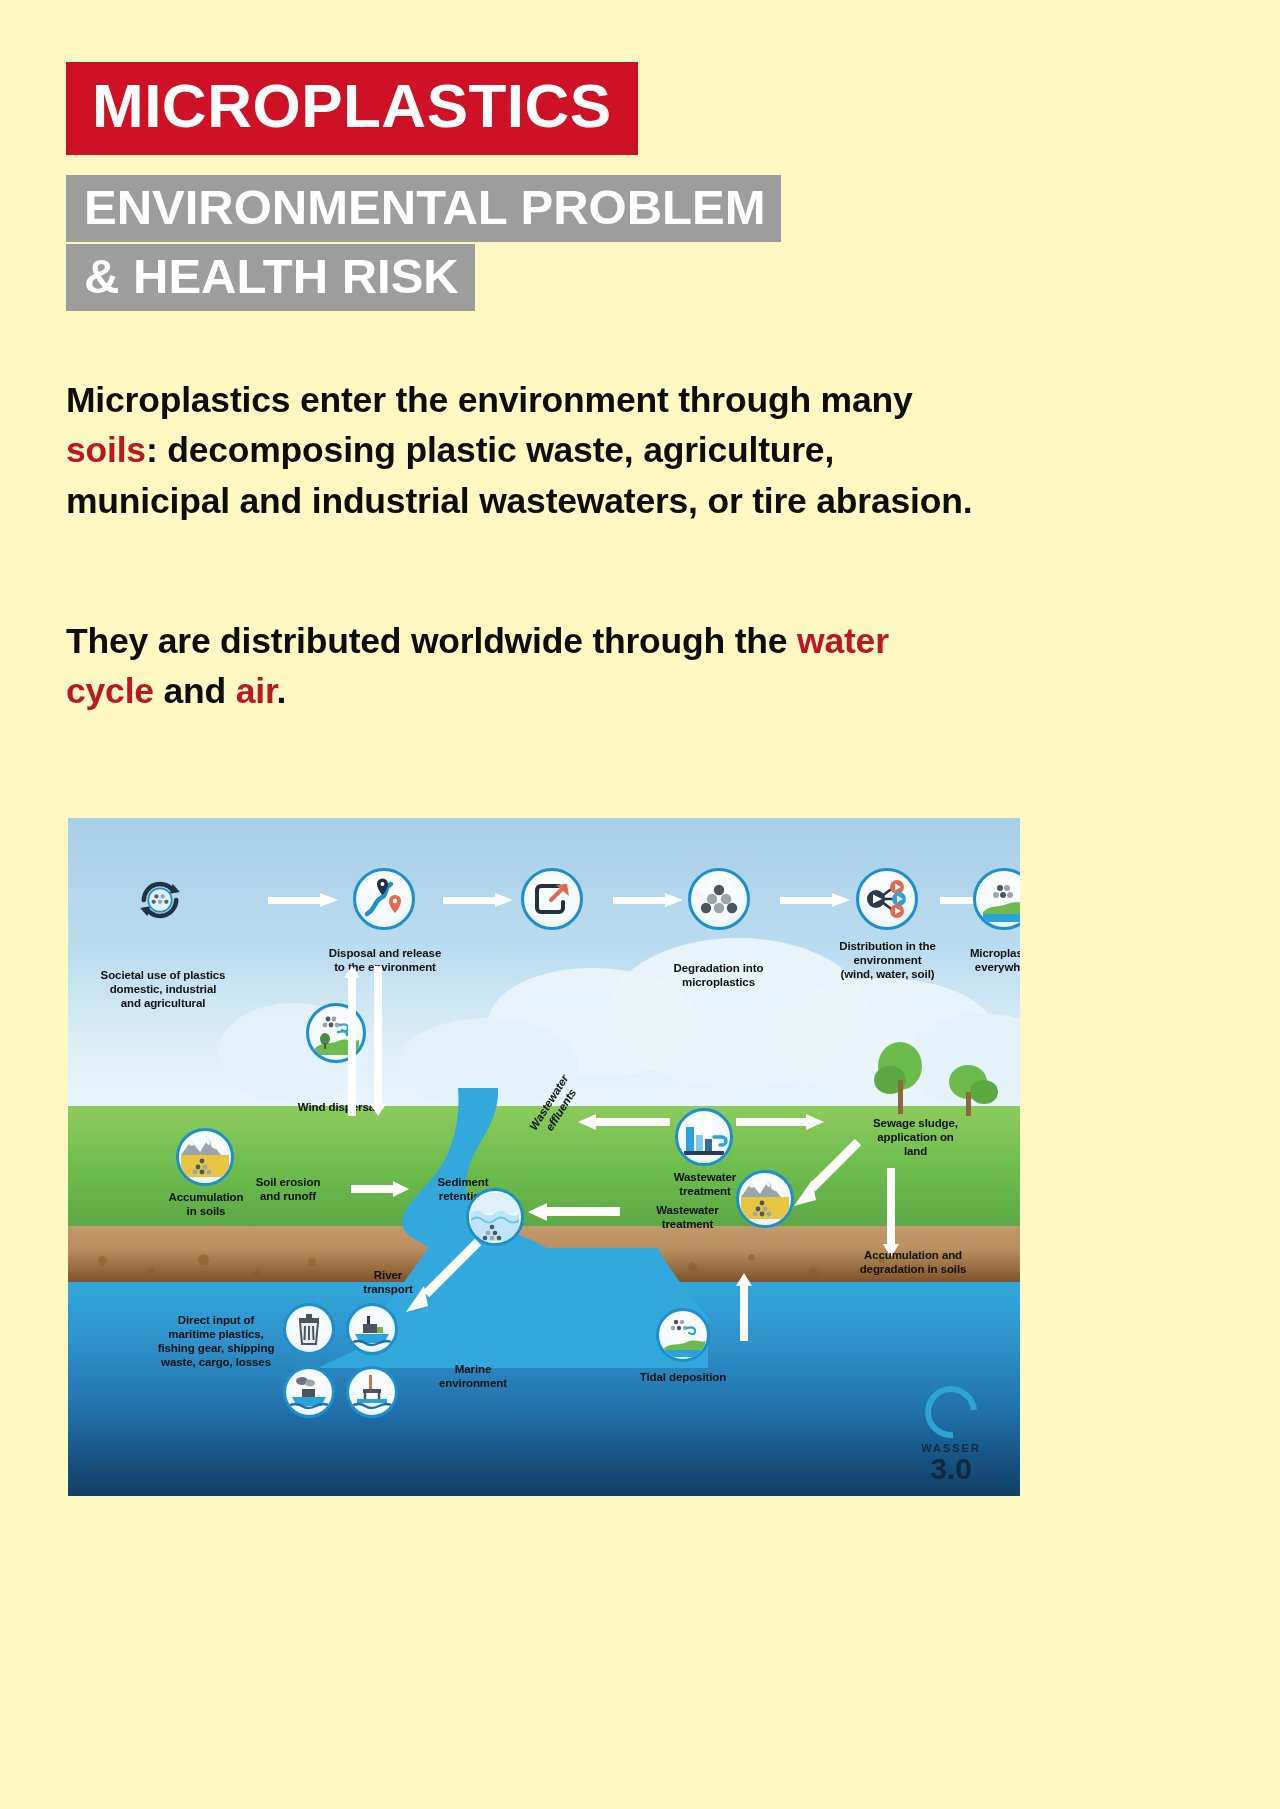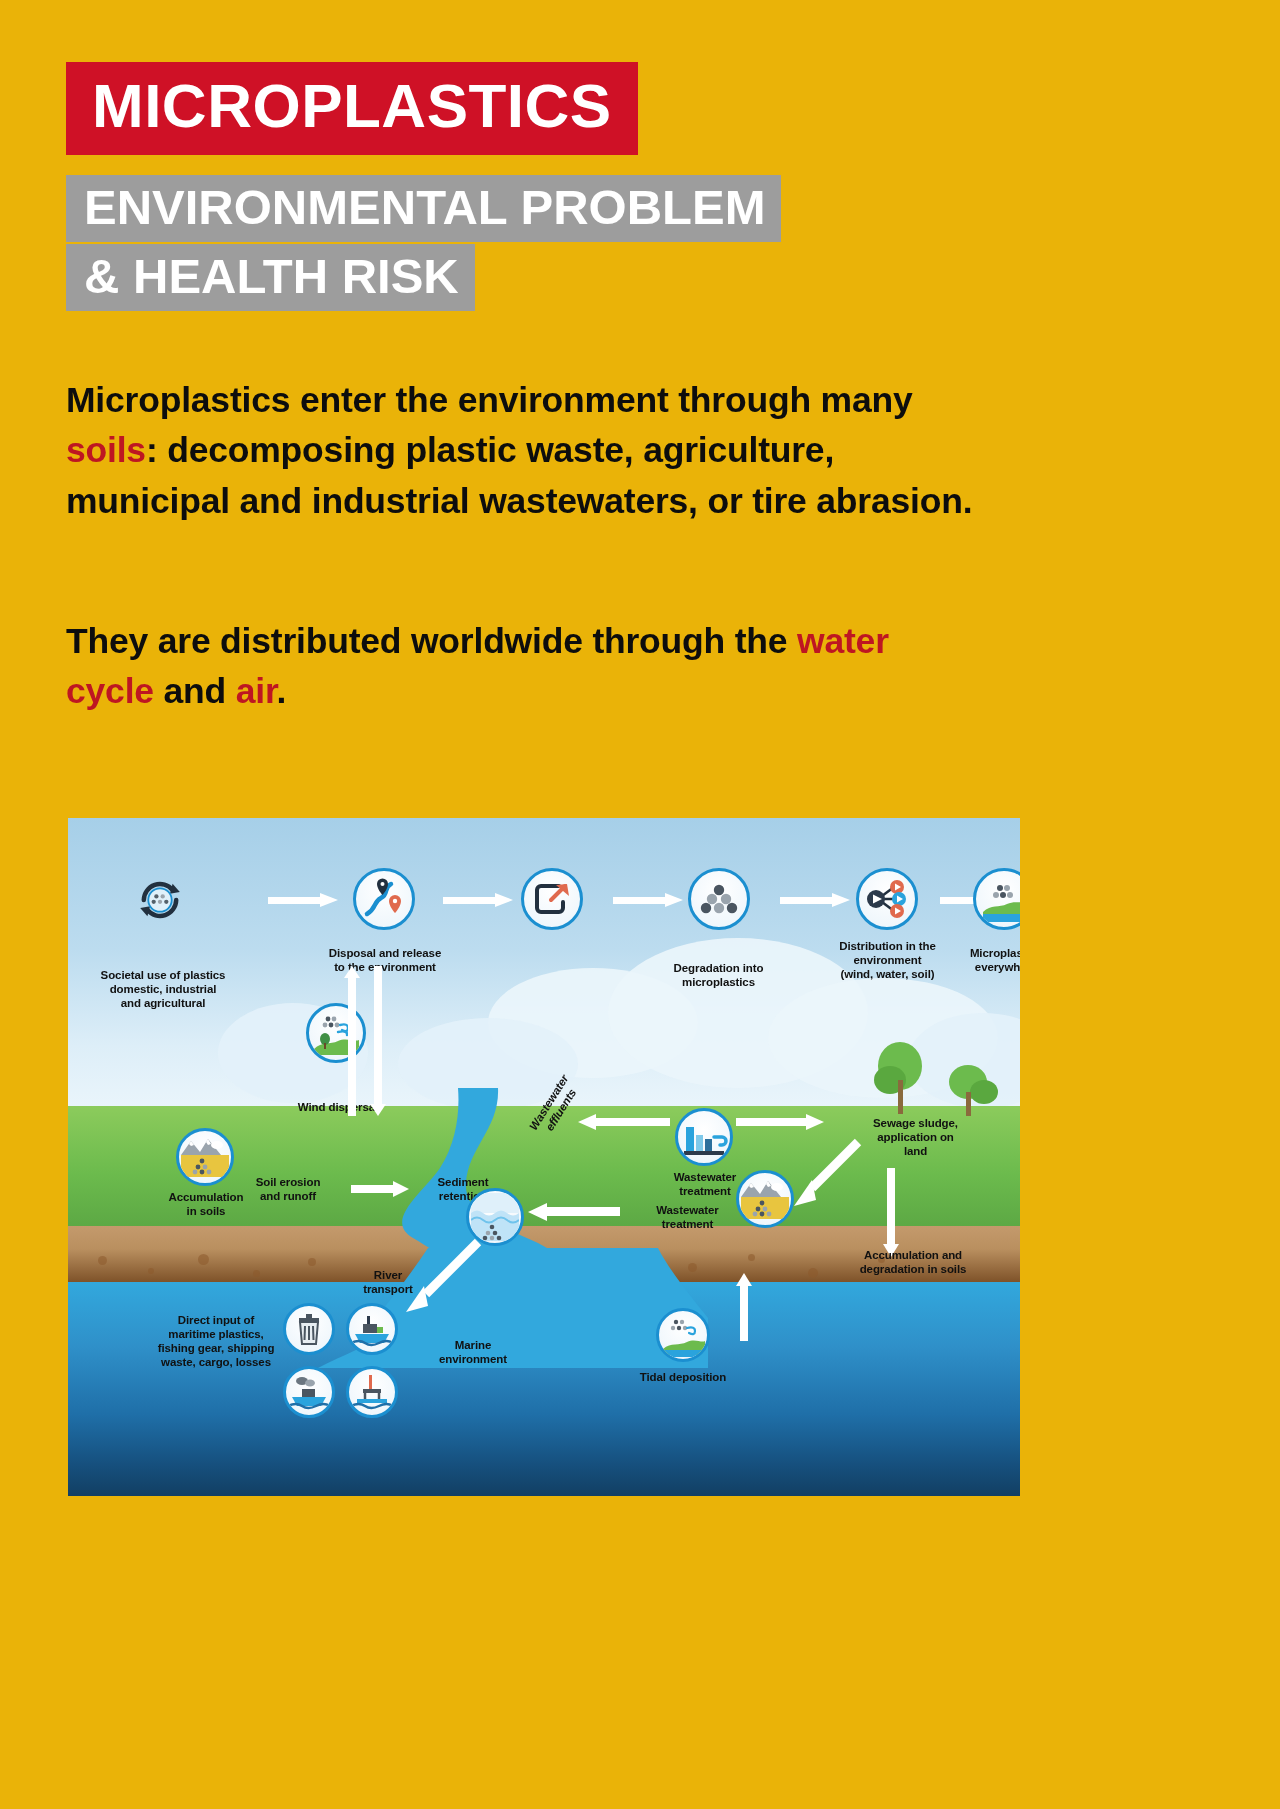--- a/index.html
+++ b/index.html
@@ -3,21 +3,21 @@
 <meta charset="utf-8">
 <style>
   * { box-sizing: border-box; margin: 0; padding: 0; }
   html, body {
     width: 1280px;
     height: 1809px;
     background: #ffffff;
     font-family: "Liberation Sans", sans-serif;
     overflow: hidden;
   }
-  .page { position: relative; width: 1280px; height: 1809px; background:#eab308; }
+  .page { position: relative; width: 1280px; height: 1809px; background:#fef9c3; }
 
   
   .title-red {
     position: absolute; left: 66px; top: 62px;
     background: #cf1126; color: #fff;
     font-size: 62px; font-weight: bold; letter-spacing: 0.5px;
     padding: 14px 26px 18px 26px;
     line-height: 0.98;
     white-space: nowrap;
   }
@@ -450,21 +450,21 @@
         <line x1="28" y1="22" x2="28" y2="30" stroke="#4a5560" stroke-width="2.5"></line>
         <rect x="6" y="28" width="30" height="4" fill="#2aa3dd"></rect>
         <path d="M0,35 q8,-4 14,0 t14,0 t14,0" stroke="#1f6fa8" stroke-width="2.5" fill="none"></path>
       </svg>
     </div>
 
     <div class="lbl" style="left:78px; top:495px; width:140px; white-space:pre-line; text-align:center;">Direct input of
 maritime plastics,
 fishing gear, shipping
 waste, cargo, losses</div>
-    <div class="lbl" style="left:345px; top:520px; width:120px; white-space:pre-line;">Marine
+    <div class="lbl" style="left:345px; top:544px; width:120px; white-space:pre-line;">Marine
 environment</div>
 
     <div class="ico" style="left:588px; top:490px; width:54px; height:54px;">
       <svg width="44" height="44" viewBox="0 0 44 44">
         <circle cx="15" cy="9" r="2.2" fill="#4a5560"></circle>
           <circle cx="21" cy="9" r="2.2" fill="#9aa4ad"></circle>
         <circle cx="12" cy="15" r="2.2" fill="#9aa4ad"></circle>
           <circle cx="18" cy="15" r="2.2" fill="#4a5560"></circle>
           <circle cx="24" cy="15" r="2.2" fill="#9aa4ad"></circle>
         <path d="M26,15 q8,-2 8,3 t-6,2" stroke="#2aa3dd" stroke-width="2.2" fill="none" stroke-linecap="round"></path>
@@ -472,15 +472,20 @@
         <rect x="2" y="37" width="42" height="7" fill="#2aa3dd"></rect>
       </svg>
     </div>
     <div class="lbl" style="left:545px; top:552px; width:140px;">Tidal deposition</div>
 
     <div class="arrow" style="left:668px; top:455px; width:16px; height:68px;">
       <div class="bar" style="left:4px; top:12px; width:8px; height:56px;"></div>
       <div class="head" style="left:0; top:0; border-left:8px solid transparent; border-right:8px solid transparent; border-bottom:13px solid #fff;"></div>
     </div>
 
+    <div class="wasser">
+      <div class="ring"></div>
+      <div class="w-word">WASSER</div>
+      <div class="w-num">3.0</div>
+    </div>
 
   </div>
 </div>
 
 </body></html>

